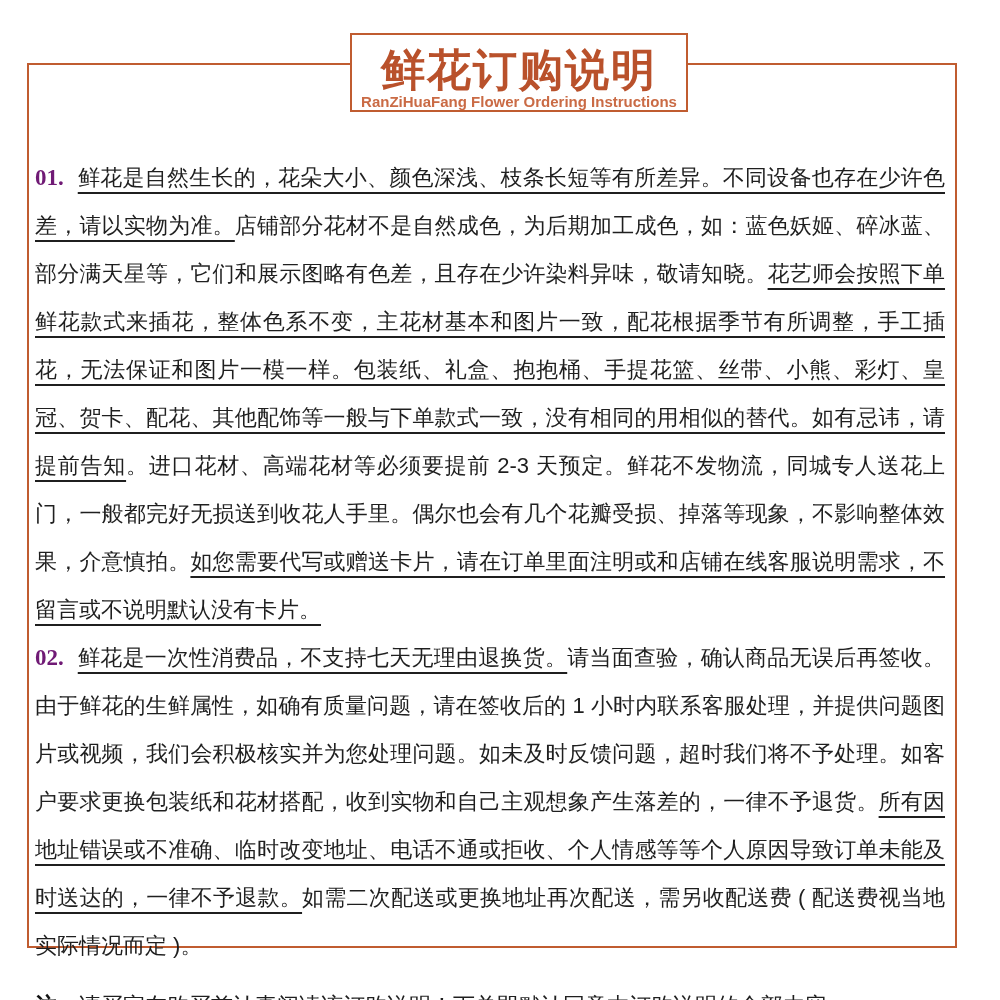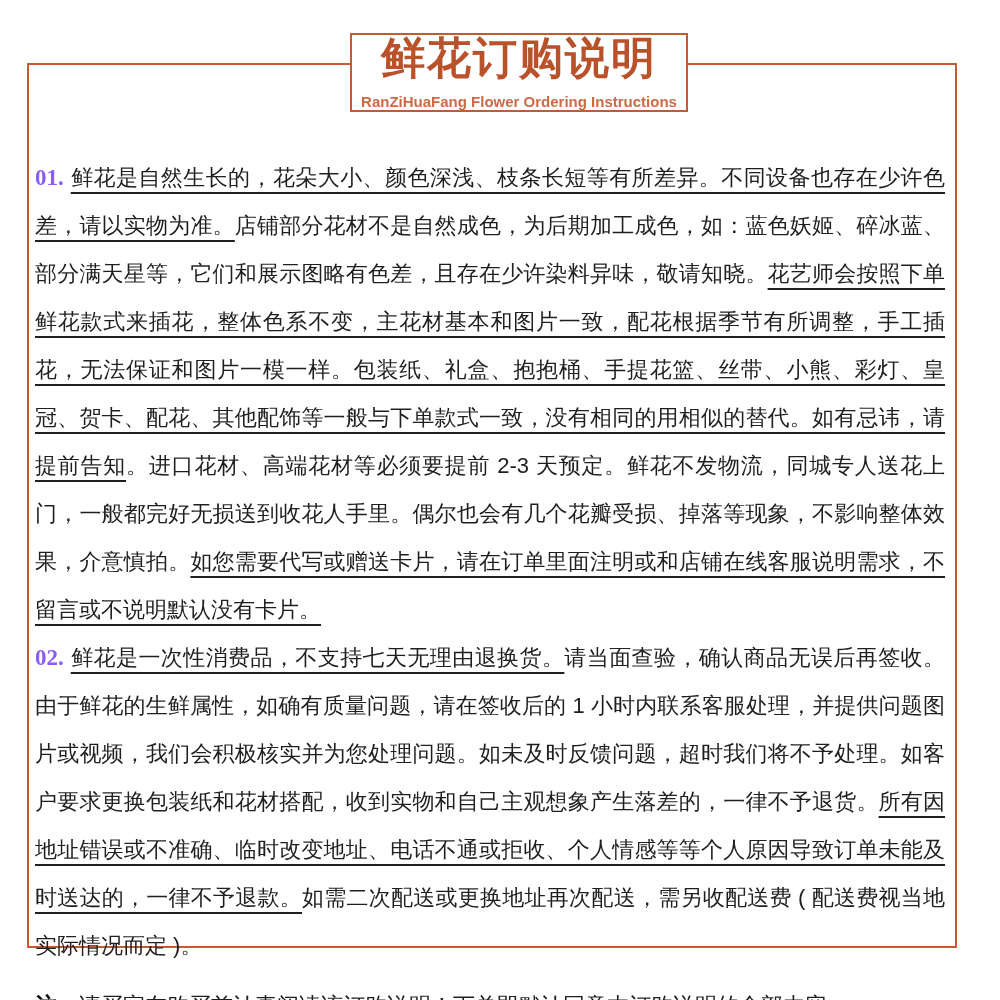--- a/index.html
+++ b/index.html
@@ -7,39 +7,39 @@
     position:relative;width:1000px;height:1000px;background:#ffffff;overflow:hidden;
     font-family:"Liberation Sans","DejaVu Sans",sans-serif;
   }
   .frame{
     position:absolute;left:27px;top:63px;width:930px;height:885px;
     border:2px solid #c05c30;box-sizing:border-box;
   }
   .title-box{
     position:absolute;left:350px;top:33px;width:338px;height:79px;
     border:2px solid #c05c30;box-sizing:border-box;background:#ffffff;
-    display:flex;flex-direction:column;align-items:center;justify-content:space-between;
+    display:flex;flex-direction:column;align-items:center;justify-content:flex-end;
     z-index:3;text-align:center;
   }
   .title-heading{
     font-family:"DejaVu Serif","Liberation Serif",serif;
     font-size:44px;font-weight:bold;color:#b9512b;line-height:1.05;
     letter-spacing:2px;margin:0;white-space:nowrap;
   }
   .title-sub{
     font-size:15px;font-weight:bold;color:#ca6b45;margin-top:0;white-space:nowrap;
   }
   .doc-body{
     position:absolute;left:35px;top:154px;width:910px;
     font-size:22px;line-height:48px;color:#1f1f1f;text-align:justify;
   }
   .para{margin:0;}
   .pnum{
     font-family:"Liberation Serif","DejaVu Serif",serif;
-    font-weight:bold;font-size:23px;margin-right:7px;color:#8b5cf6;
+    font-weight:bold;font-size:23px;margin-right:14px;color:#701a75;
   }
   .wavy{
     text-decoration-line:underline;
     text-decoration-style:wavy;
     text-decoration-color:#e6271d;
     text-decoration-thickness:2px;
     text-underline-offset:7px;
     text-decoration:underline;
   }
   .note{margin:0;margin-top:12px;font-size:22px;line-height:48px;color:#1f1f1f;}

